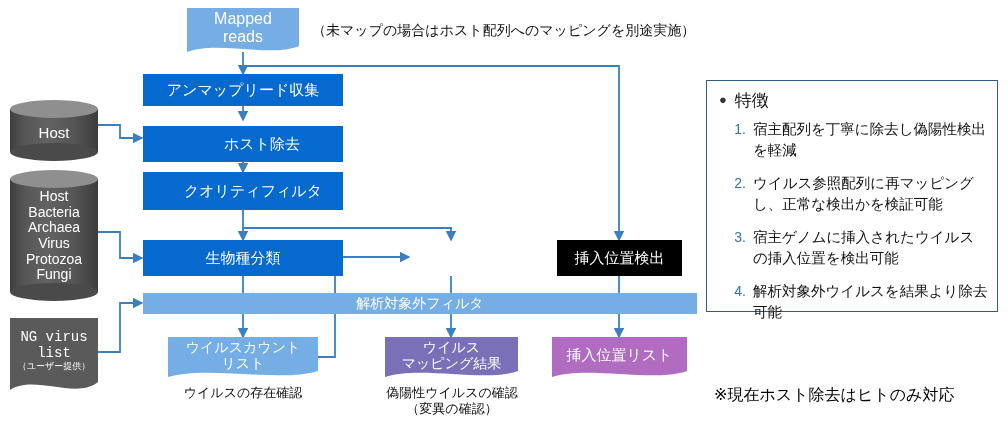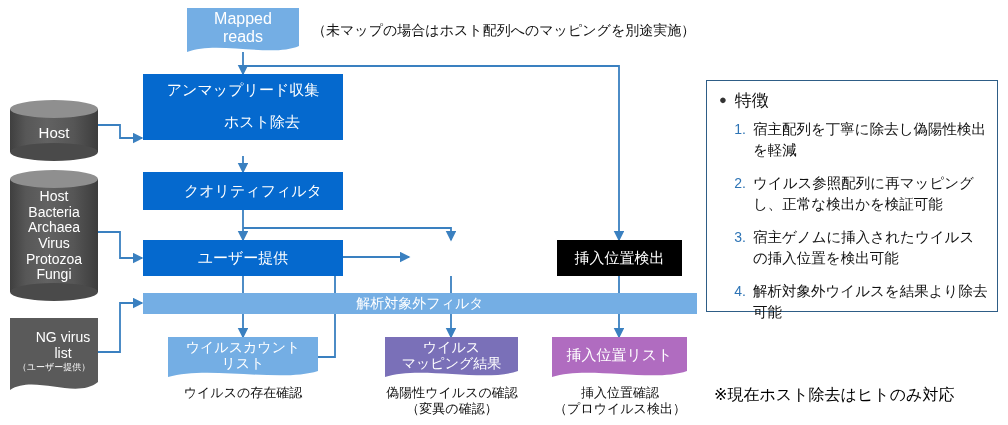--- a/index.html
+++ b/index.html
@@ -147,30 +147,30 @@
       <path d="M0,0 H112 V38 C84,50 30,32 0,44 Z" fill="#74aee4"></path>
     </svg>
     <span class="doctxt">Mapped
 reads</span>
   </div>
 
   <div class="node proc" style="left:143px; top:74px; width:200px; height:32px;">
     <span>アンマップリード収集</span>
   </div>
 
-  <div class="node proc" style="left:143px; top:104px; width:200px; height:36px;padding-left:38px;">
+  <div class="node proc" style="left:143px; top:126px; width:200px; height:36px;padding-left:38px;">
     <span>ホスト除去</span>
   </div>
 
   <div class="node proc" style="left:143px; top:172px; width:200px; height:38px;padding-left:20px;">
     <span>クオリティフィルタ</span>
   </div>
 
   <div class="node proc" style="left:143px; top:240px; width:200px; height:36px;">
-    <span>ユーザー提供</span>
+    <span>生物種分類</span>
   </div>
 
 
   <div class="node proc purple" style="left:557px; top:240px; width:125px; height:36px;">
     <span>挿入位置検出</span>
   </div>
 
   <div class="node band" style="left:143px; top:293px; width:554px; height:21px;">
     <span>解析対象外フィルタ</span>
   </div>
@@ -194,22 +194,20 @@
   <div class="doc" style="left:552px; top:337px; width:135px; height:42px; font-size:15px;">
     <svg class="docbg" viewBox="0 0 135 42" preserveAspectRatio="none">
       <path d="M0,0 H135 V34 C101,46 35,28 0,40 Z" fill="#b06cc0"></path>
     </svg>
     <span class="doctxt">挿入位置リスト</span>
   </div>
 
   <div class="cap" style="left:168px; top:385px; width:150px;">ウイルスの存在確認</div>
   <div class="cap" style="left:367px; top:385px; width:170px;">偽陽性ウイルスの確認
 （変異の確認）</div>
-  <div class="cap" style="left:535px; top:385px; width:170px;">挿入位置確認
-（プロウイルス検出）</div>
 
   <div class="cyl" style="left:10px; top:100px; width:88px; height:52px;">
     <div class="body"></div>
     <div class="bot"></div>
     <div class="top"></div>
     <div class="label">Host</div>
   </div>
 
   <div class="cyl" style="left:10px; top:170px; width:88px; height:122px;">
     <div class="body"></div>
@@ -220,21 +218,21 @@
 Archaea
 Virus
 Protozoa
 Fungi</div>
   </div>
 
   <div class="doc" style="left:10px; top:318px; width:88px; height:78px;">
     <svg class="docbg" viewBox="0 0 88 78" preserveAspectRatio="none">
       <path d="M0,0 H88 V64 C66,82 24,56 0,72 Z" fill="#5a5a5a"></path>
     </svg>
-    <div class="doctxt" style="display:flex; flex-direction:column; align-items:flex-end; padding-bottom:12px;">
+    <div class="doctxt" style="display:flex; flex-direction:column; align-items:center; padding-bottom:12px;font-family:Liberation Mono, monospace;">
       <span style="font-size:14px; line-height:1.15;">NG virus
 list</span>
       <span style="font-size:9px; margin-top:1px;">（ユーザー提供）</span>
     </div>
   </div>
 
   <div class="panel" style="left:706px; top:80px; width:292px; height:232px;">
     <div class="bullet">
       <span class="dot">●</span>
       <span>特徴</span>

